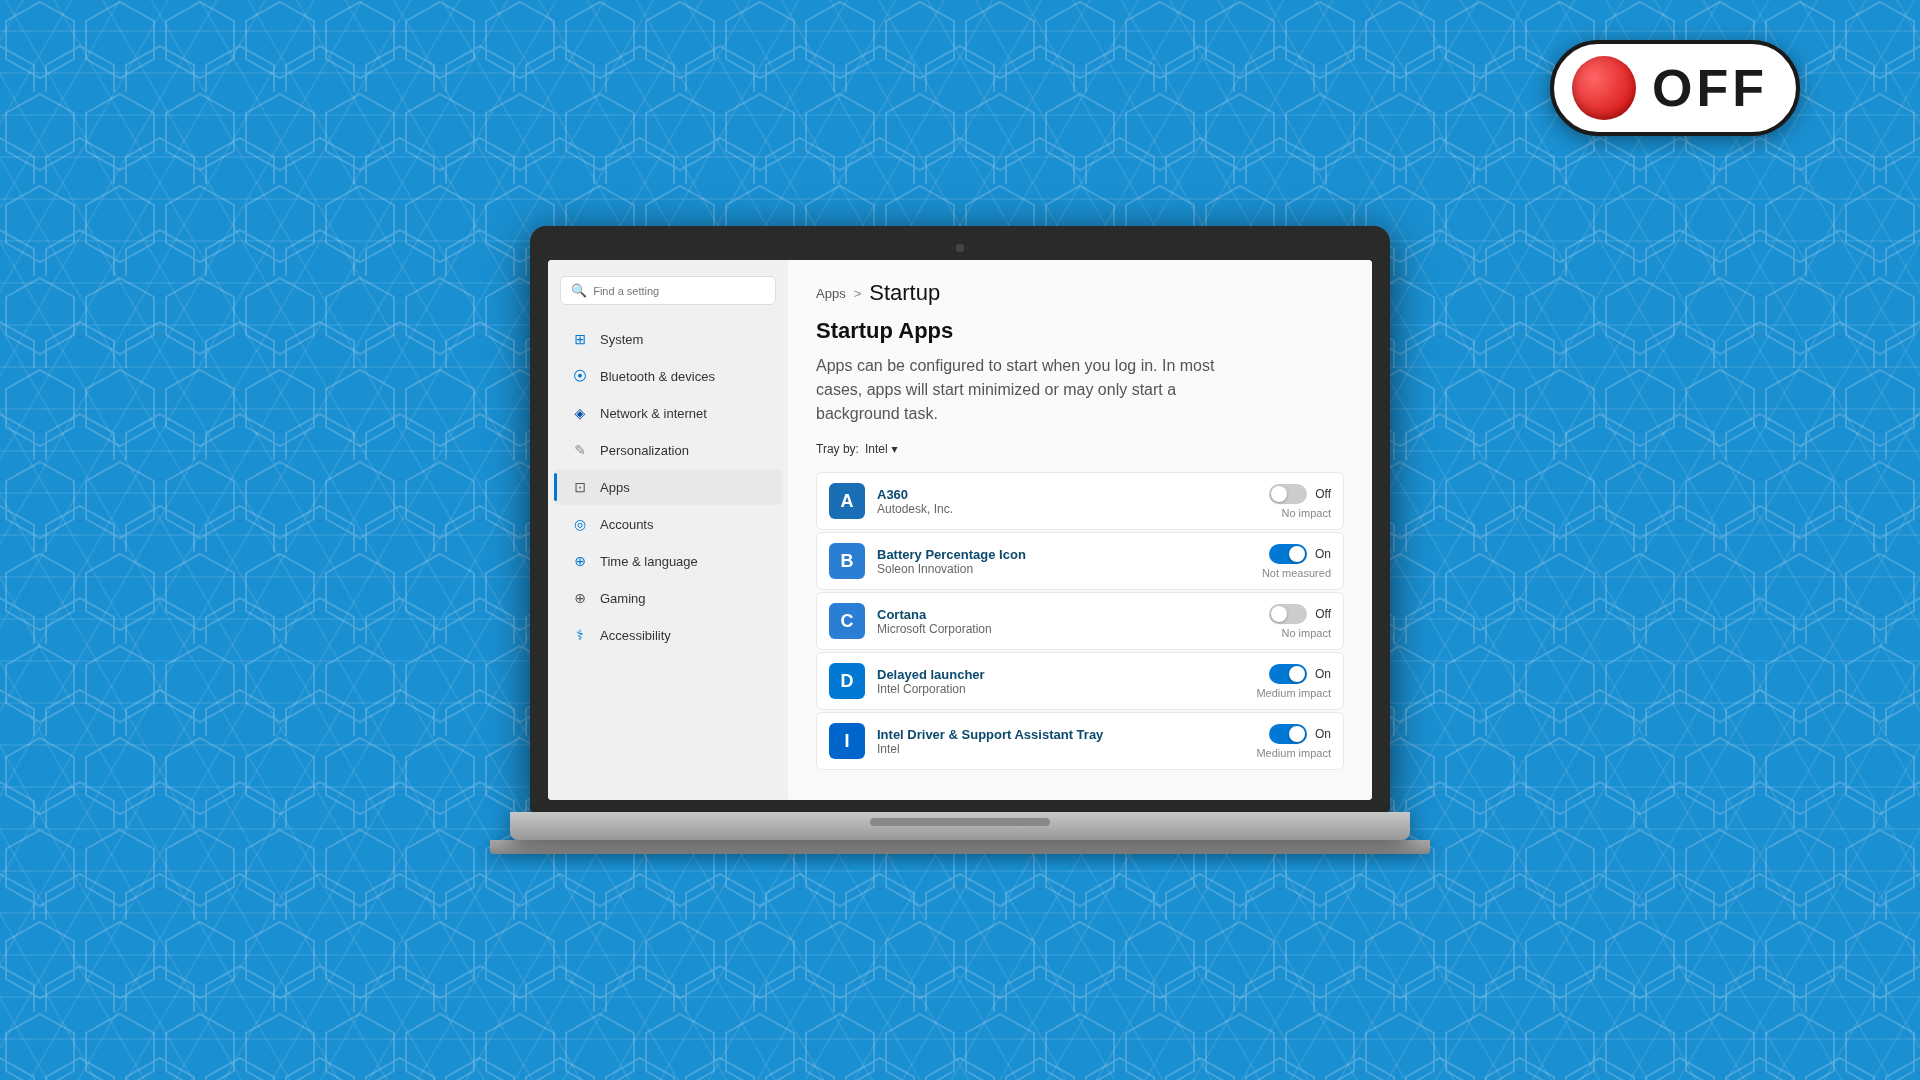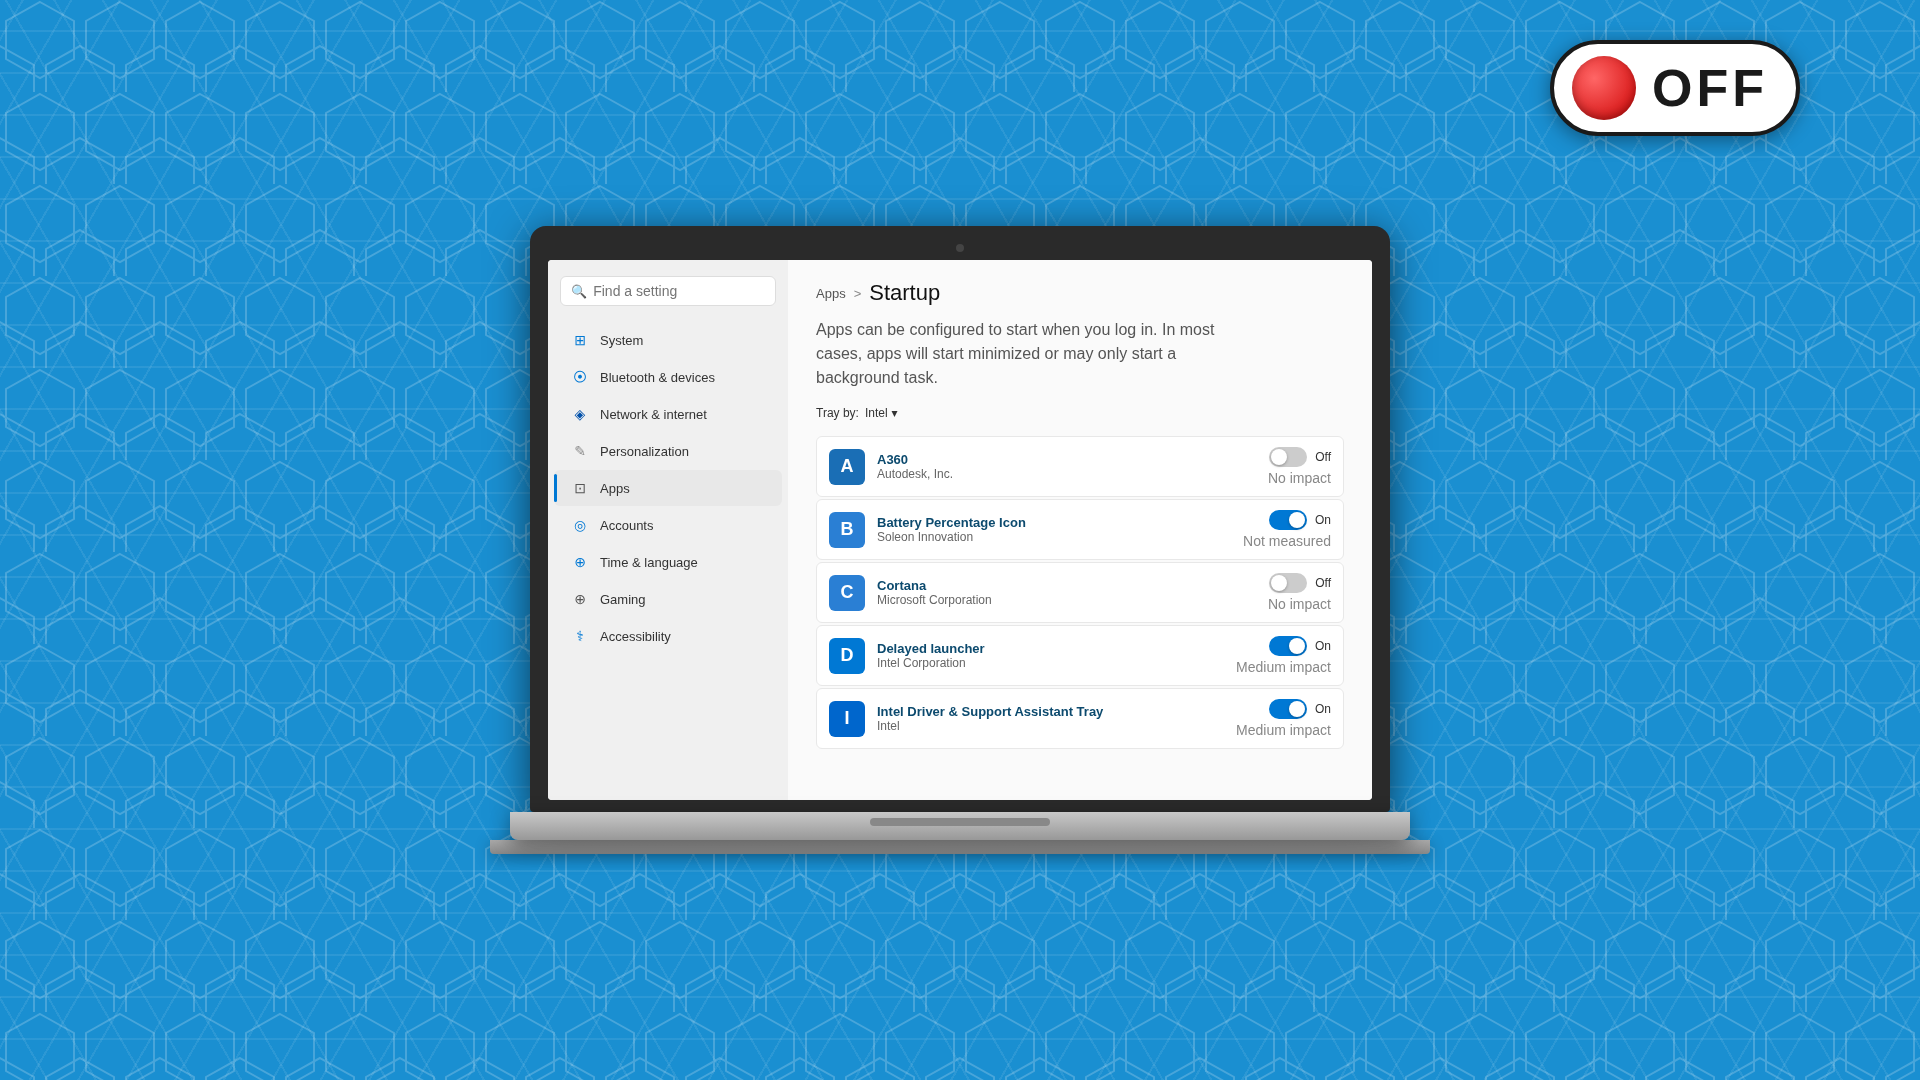--- a/index.html
+++ b/index.html
@@ -139,21 +139,21 @@
       border: 1px solid #ddd;
       border-radius: 6px;
       padding: 6px 10px;
       gap: 6px;
     }
 
     .search-box input {
       border: none;
       outline: none;
       background: transparent;
-      font-size: 14px;
+      font-size: 11px;
       color: #555;
       width: 100%;
     }
 
     .search-icon-svg {
       color: #666;
       font-size: 13px;
     }
 
     .nav-item {
@@ -353,21 +353,21 @@
       left: 2px;
     }
 
     .toggle-label {
       font-size: 12px;
       color: #333;
       font-weight: 500;
     }
 
     .impact-label {
-      font-size: 14px;
+      font-size: 11px;
       color: #888;
     }
 
     
     .laptop-base {
       width: 900px;
       height: 28px;
       background: linear-gradient(180deg, #c8c8c8 0%, #b0b0b0 50%, #989898 100%);
       border-radius: 0 0 8px 8px;
       position: relative;
@@ -486,20 +486,21 @@
           </div>
         </div>
 
         <div class="main-content">
           <div class="breadcrumb">
             <span class="crumb-apps">Apps</span>
             <span class="separator">&gt;</span>
             <span class="crumb-startup">Startup</span>
           </div>
 
+          <div class="page-title">Startup Apps</div>
           <div class="page-desc">Apps can be configured to start when you log in. In most cases, apps will start minimized or may only start a background task.</div>
 
           <div class="sort-bar">
             <span>Tray by:</span>
             <div class="sort-dropdown">
               <span>Intel</span>
               <span>▾</span>
             </div>
           </div>
 

